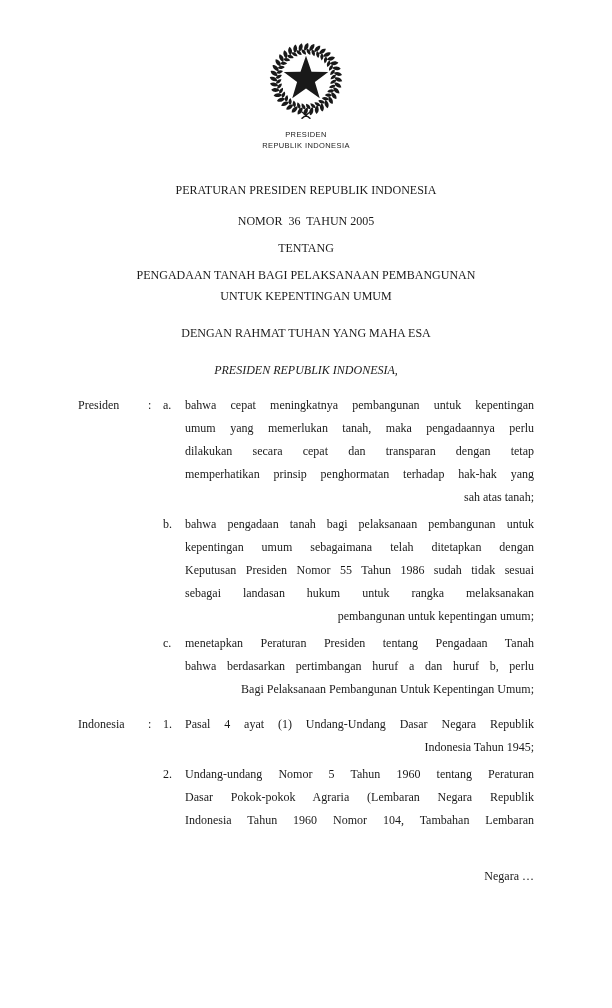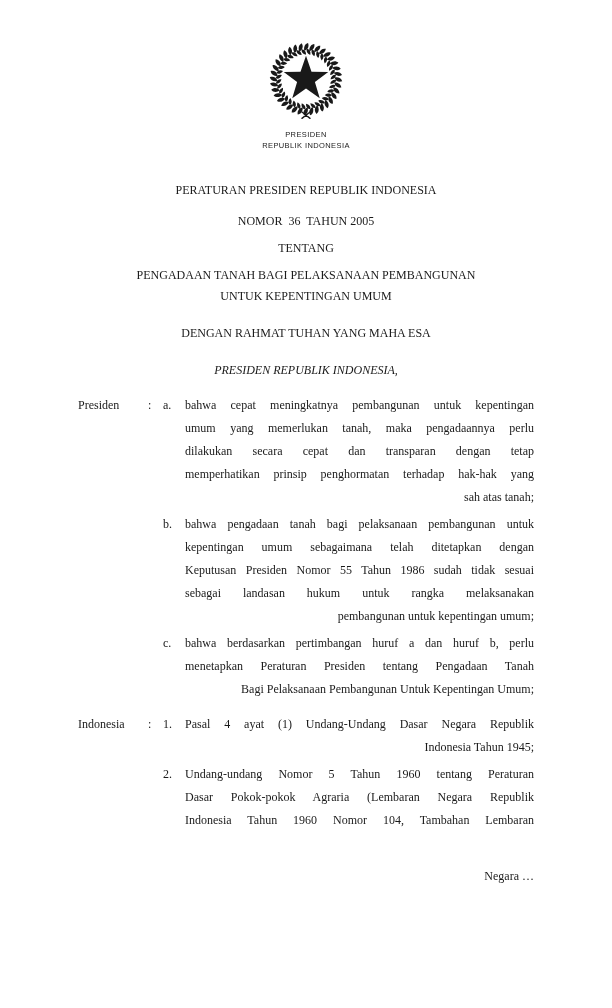--- a/index.html
+++ b/index.html
@@ -185,22 +185,22 @@
           <span class="tline jmid">bahwa pengadaan tanah bagi pelaksanaan pembangunan untuk</span>
           <span class="tline jmid">kepentingan umum sebagaimana telah ditetapkan dengan</span>
           <span class="tline jmid">Keputusan Presiden Nomor 55 Tahun 1986 sudah tidak sesuai</span>
           <span class="tline jmid">sebagai landasan hukum untuk rangka melaksanakan</span>
           <span class="tline jend">pembangunan untuk kepentingan umum;</span>
         </div>
       </div>
       <div class="item">
         <div class="item-marker">c.</div>
         <div class="item-lines">
+          <span class="tline jmid">menetapkan Peraturan Presiden tentang Pengadaan Tanah</span>
           <span class="tline jmid">bahwa berdasarkan pertimbangan huruf a dan huruf b, perlu</span>
-          <span class="tline jmid">menetapkan Peraturan Presiden tentang Pengadaan Tanah</span>
           <span class="tline jend">Bagi Pelaksanaan Pembangunan Untuk Kepentingan Umum;</span>
         </div>
       </div>
     </div>
   </div>
 
   <div class="clause clause-mengingat">
     <div class="clause-label">Indonesia</div>
     <div class="clause-colon">:</div>
     <div class="clause-items">

